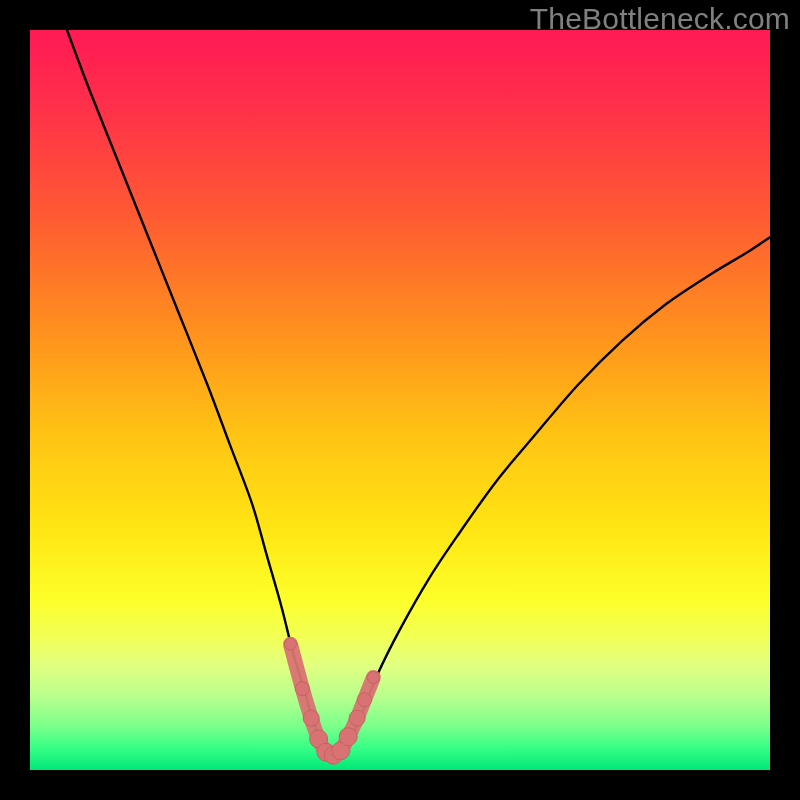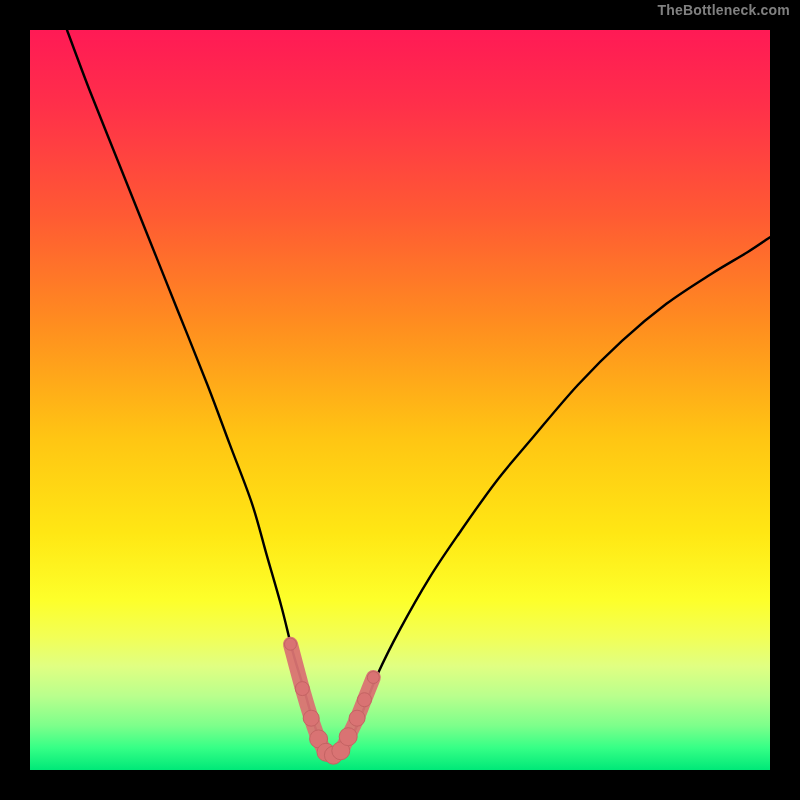--- a/index.html
+++ b/index.html
@@ -15,22 +15,22 @@
     position: relative;
     width: 800px;
     height: 800px;
     background: #000;
   }
   .watermark {
     position: absolute;
     top: 2px;
     right: 10px;
     color: #808080;
-    font-size: 14px;
-    font-weight: 700;
+    font-size: 30px;
+    font-weight: 400;
     z-index: 10;
     letter-spacing: 0.2px;
   }
   svg {
     position: absolute;
     top: 0;
     left: 0;
   }
 </style>
 </head>

